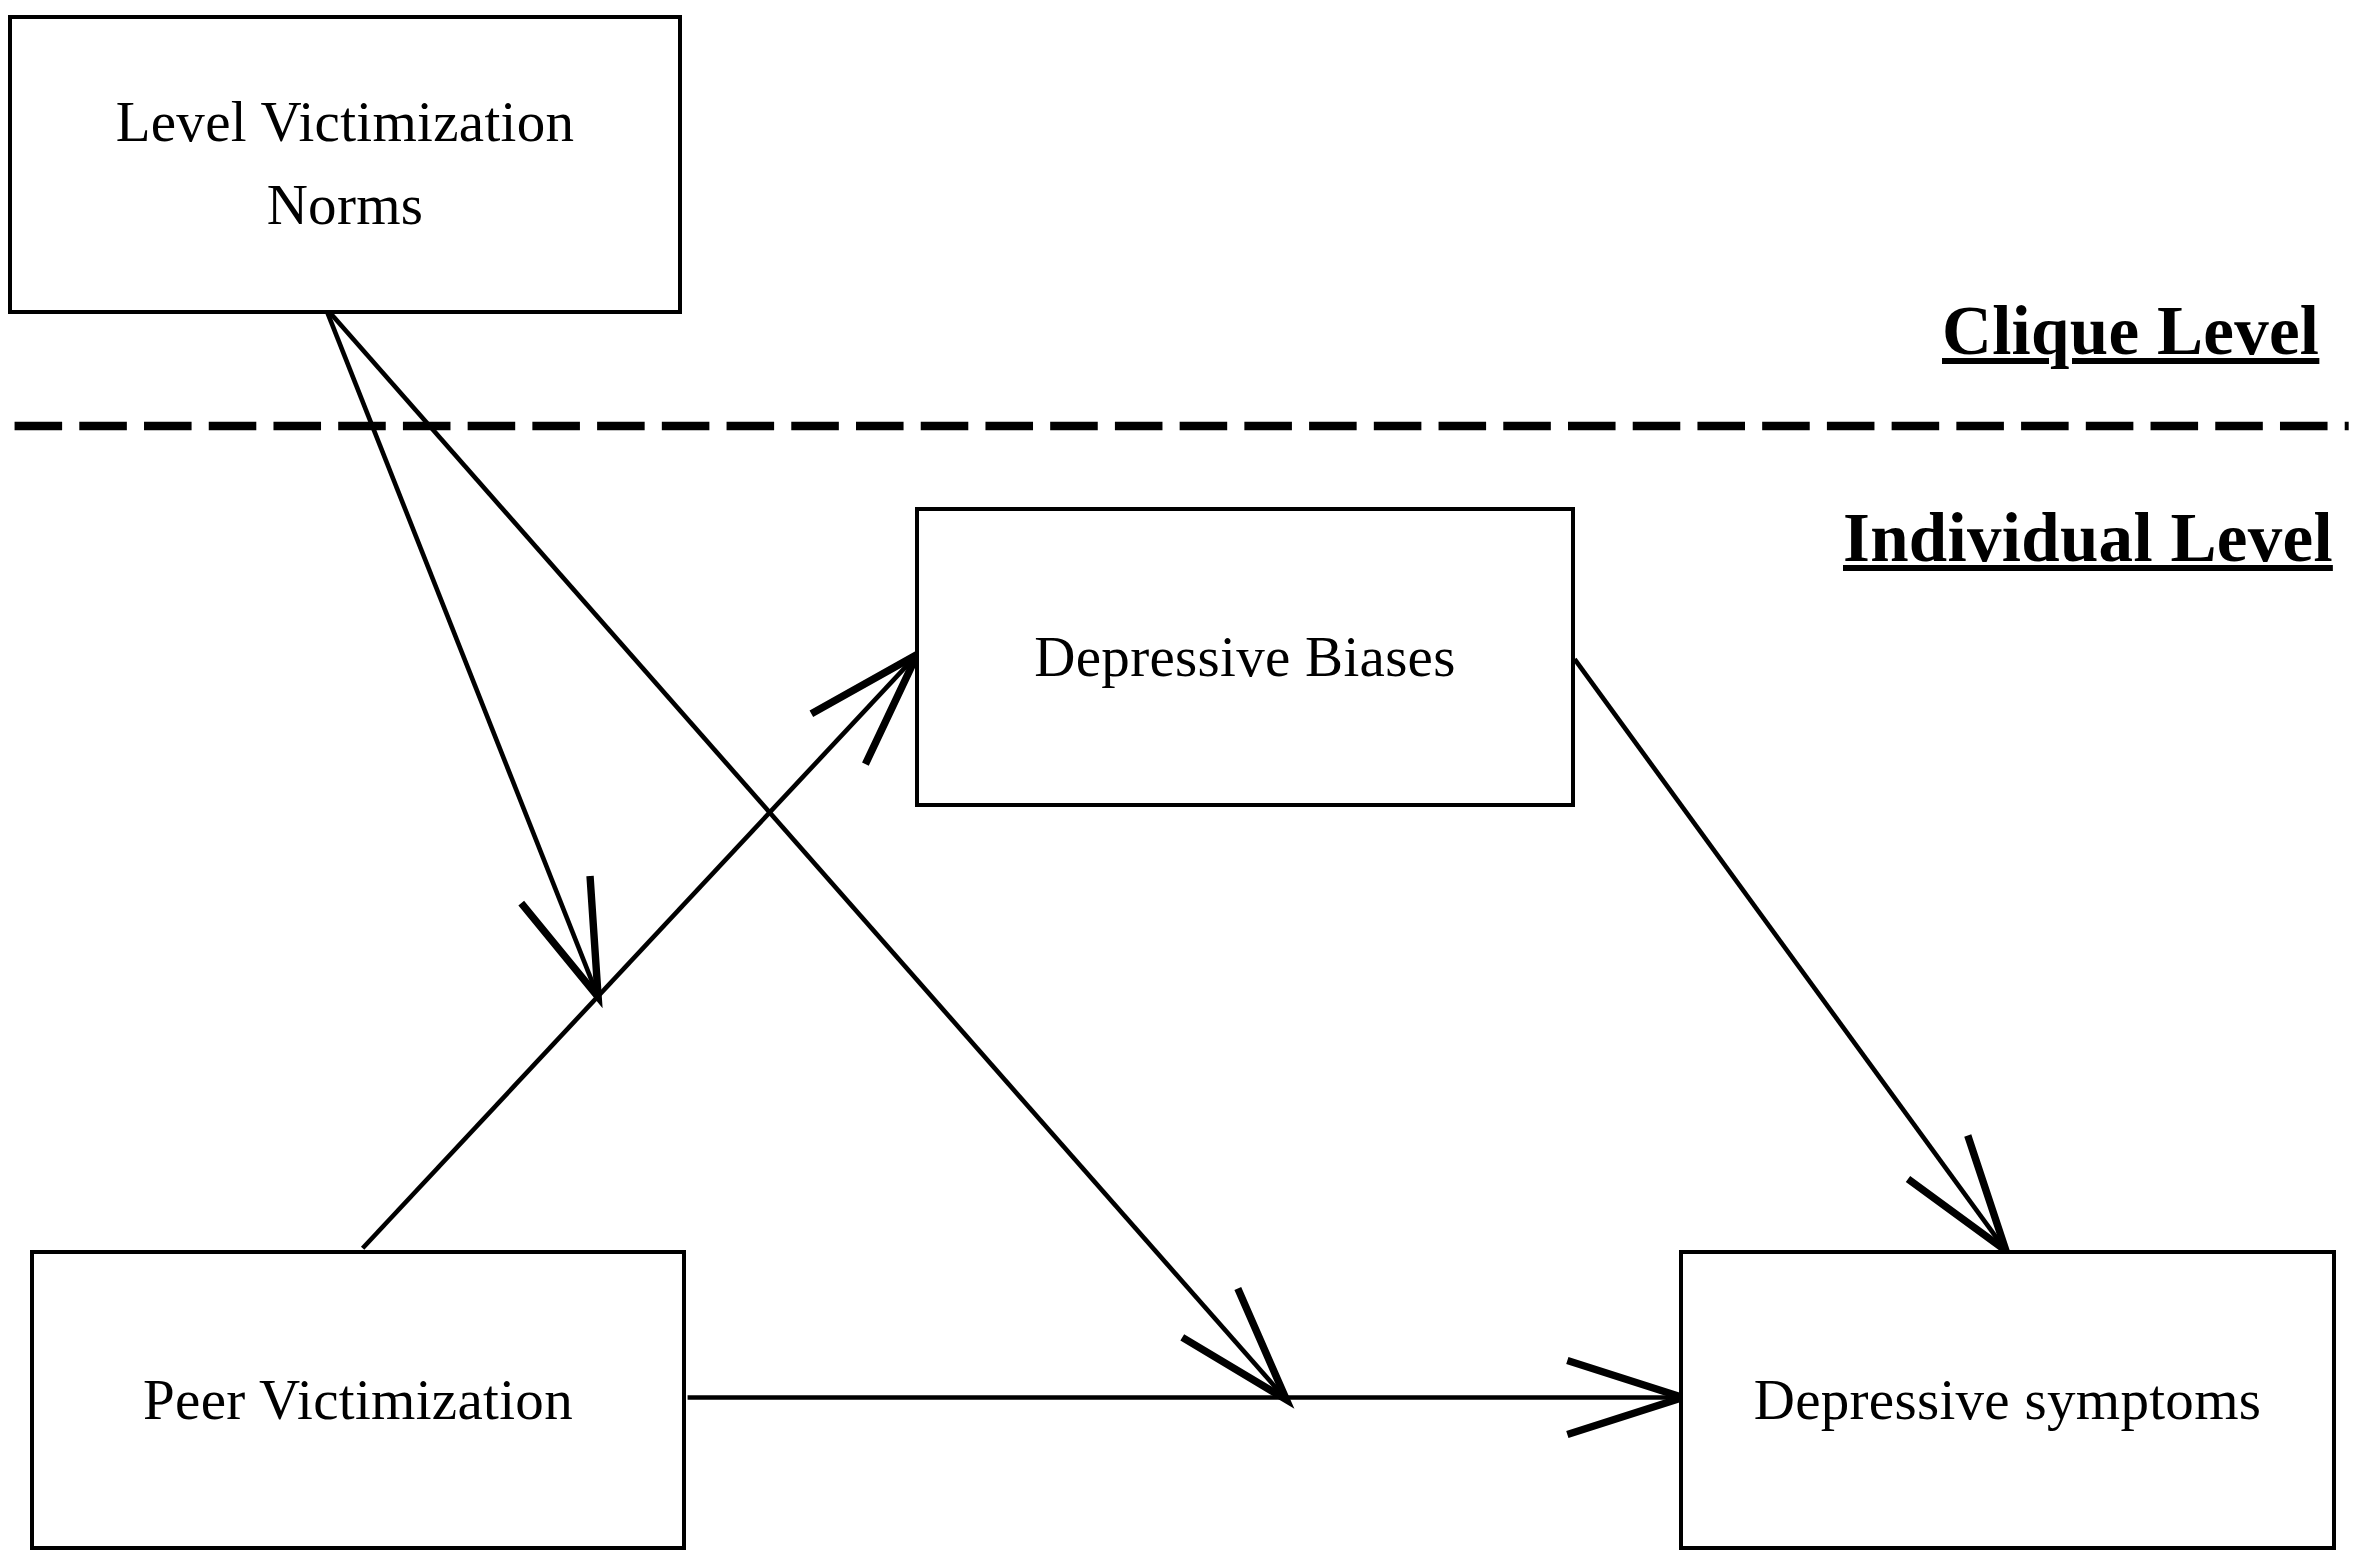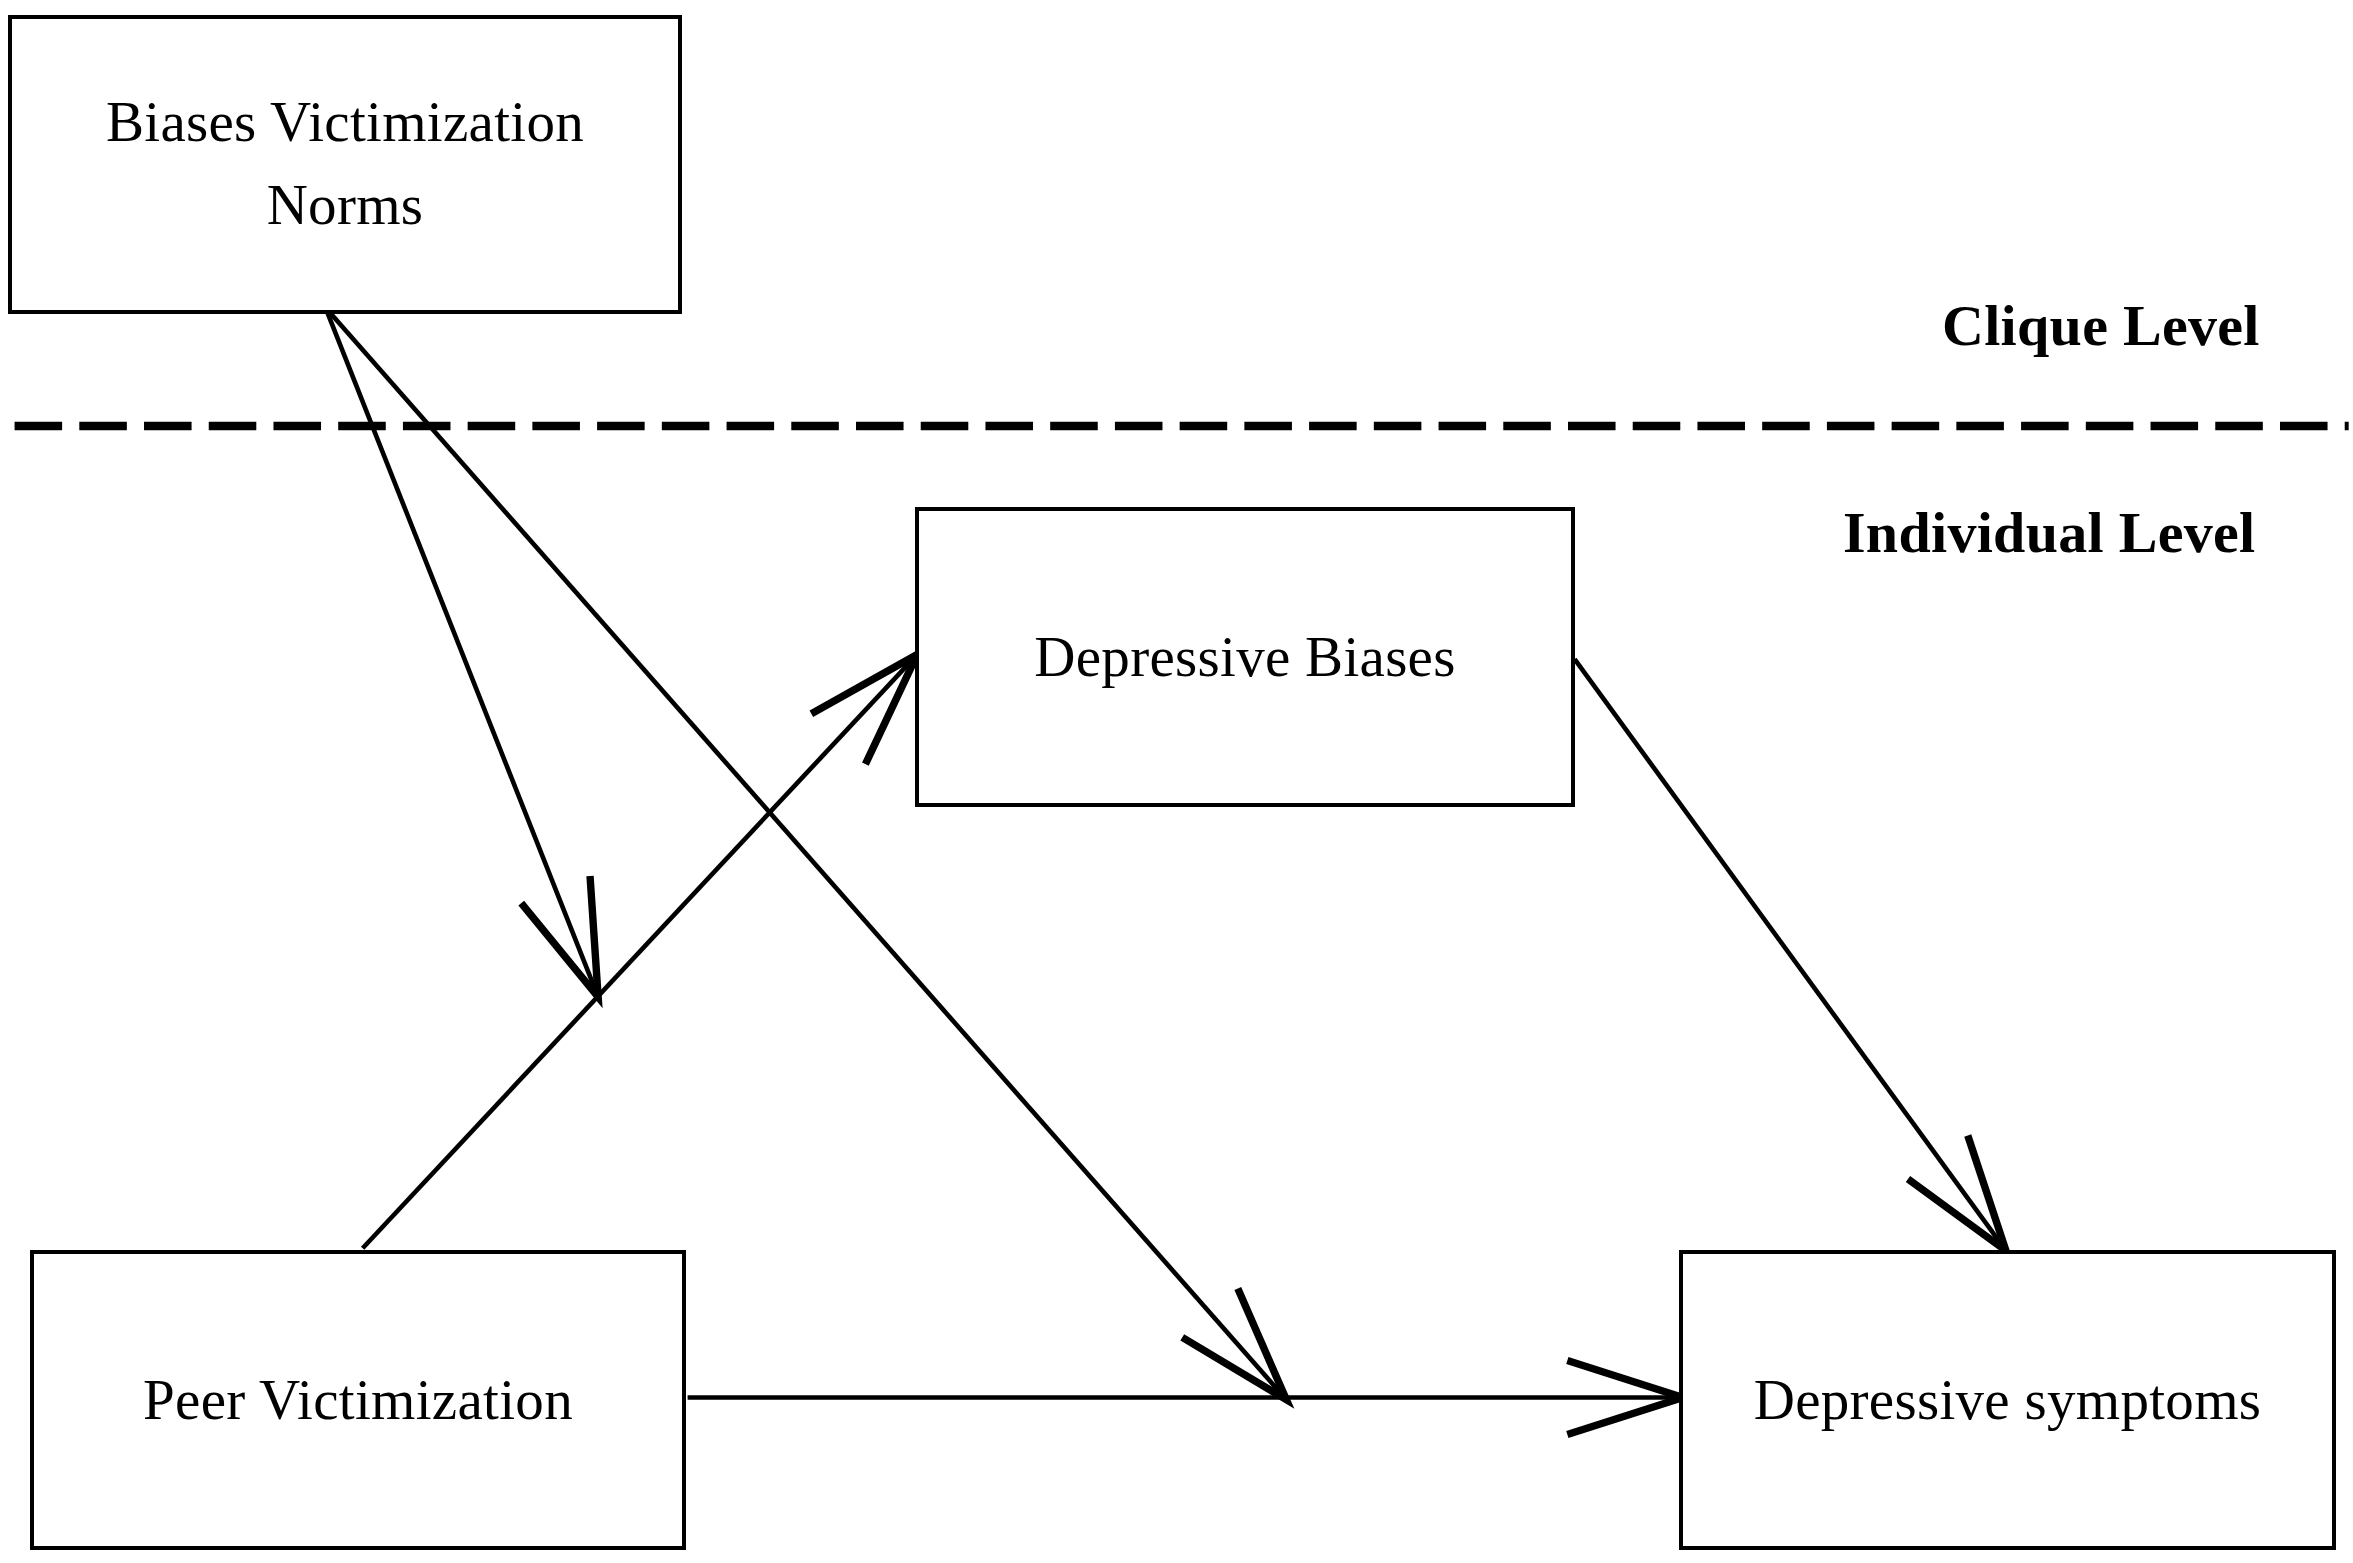--- a/index.html
+++ b/index.html
@@ -39,25 +39,26 @@
     line-height: 1.45;
     color: #000000;
     font-weight: 400;
     letter-spacing: 0.3px;
     white-space: pre-line;
     padding: 0 8px;
   }
   .level-label {
     position: absolute;
     font-family: "Liberation Serif", "DejaVu Serif", serif;
-    font-size: 58px;
+    font-size: 69px;
     font-weight: bold;
     color: #000000;
     white-space: nowrap;
     letter-spacing: 0.3px;
+    text-decoration: underline;
   }
   
   #node-clique-norms  { left: 8px;   top: 14.5px;   width: 674px; height: 299px; }
   #node-cognitive     { left: 915px; top: 507px;  width: 660px; height: 300px; }
   #node-peer-vict     { left: 30px;   top: 1250px; width: 656px;  height: 300px; }
   #node-depressive    { left: 1679px; top: 1250px; width: 657px;  height: 300px; }
   #label-clique-level     { left: 1942px; top: 292px; }
   #label-individual-level { left: 1843px; top: 499px; }
 </style>
 </head>
@@ -79,21 +80,21 @@
     <line x1="500" y1="474" x2="1943" y2="2114" stroke="#000000" stroke-width="7" marker-end="url(#arrowOpen)"></line>
 
     <line x1="549" y1="1890" x2="1384" y2="996" stroke="#000000" stroke-width="7" marker-end="url(#arrowOpen)"></line>
 
     <line x1="1041" y1="2116" x2="2541" y2="2116" stroke="#000000" stroke-width="7" marker-end="url(#arrowOpen)"></line>
 
     <line x1="2384" y1="998" x2="3033" y2="1888" stroke="#000000" stroke-width="7" marker-end="url(#arrowOpen)"></line>
   </svg>
 
   <div id="node-clique-norms" class="node-box">
-    <span class="node-label">Biases Victimization
+    <span class="node-label">Level Victimization
 Norms</span>
   </div>
 
   <div id="node-cognitive" class="node-box">
     <span class="node-label">Depressive Biases</span>
   </div>
 
   <div id="node-peer-vict" class="node-box">
     <span class="node-label">Peer Victimization</span>
   </div>

